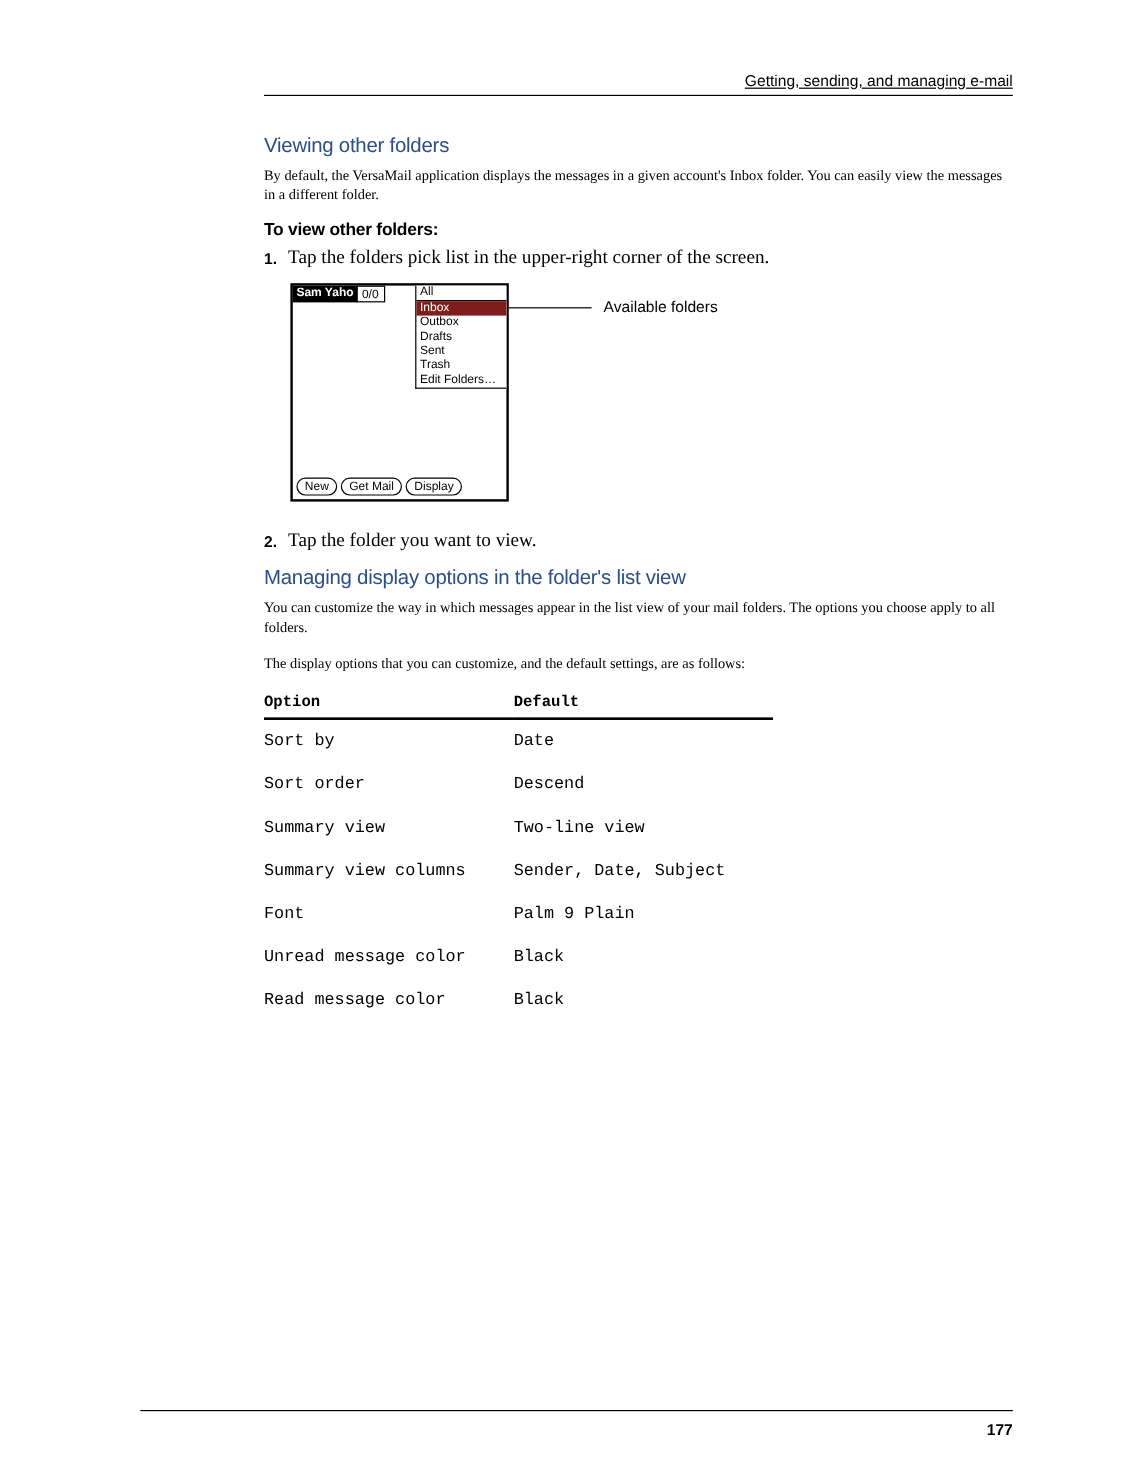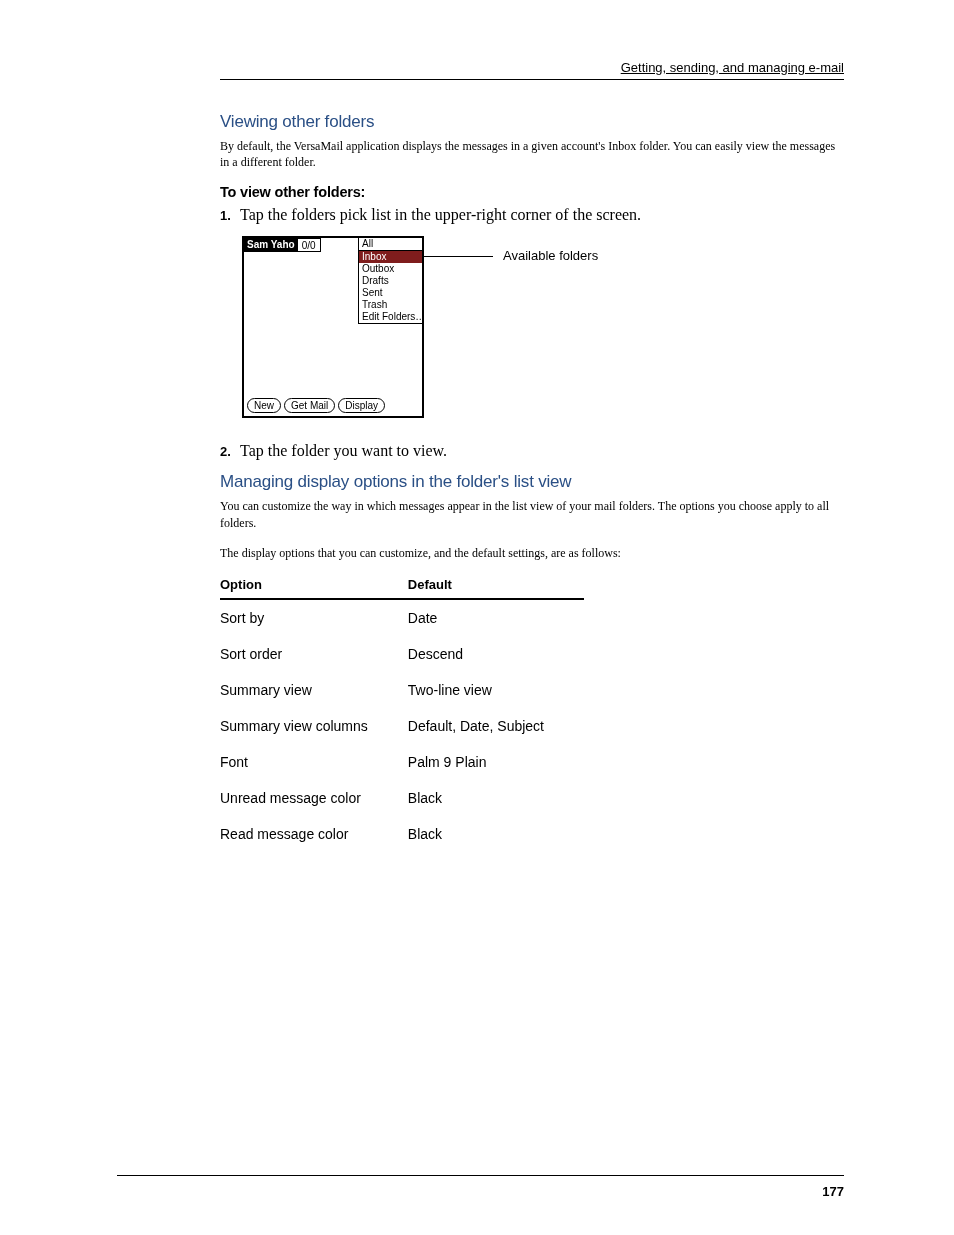--- a/index.html
+++ b/index.html
@@ -99,21 +99,21 @@
     font-size: 10px;
     box-sizing: border-box;
     display: flex;
     align-items: center;
   }
   .titlebar .spacer { flex: 1; }
   .dropdown {
     position: absolute;
     top: 0;
     right: 0;
-    width: 64px;
+    width: 76px;
     border-left: 1px solid #000;
     border-bottom: 1px solid #000;
     background: #fff;
     box-sizing: border-box;
   }
   .dropdown .dd-item {
     padding: 0 3px;
     font-size: 10px;
     line-height: 12px;
     white-space: nowrap;
@@ -145,21 +145,21 @@
     margin-top: 20px;
     margin-left: -1px;
   }
   .callout {
     font-family: Arial, Helvetica, sans-serif;
     font-size: 13px;
     margin-top: 12px;
     margin-left: 10px;
   }
   table.options {
-    font-family: Liberation Sans, sans-serif;
+    font-family: Liberation Mono, monospace;
     font-size: 14px;
     border-collapse: collapse;
     margin-top: 16px;
   }
   table.options th {
     text-align: left;
     font-weight: bold;
     padding: 0 40px 6px 0;
     border-bottom: 2px solid #000;
     font-size: 13px;
@@ -249,21 +249,21 @@
       <tr>
           <td>Sort order</td>
           <td>Descend</td>
         </tr>
       <tr>
           <td>Summary view</td>
           <td>Two-line view</td>
         </tr>
       <tr>
           <td>Summary view columns</td>
-          <td>Default, Date, Subject</td>
+          <td>Sender, Date, Subject</td>
         </tr>
       <tr>
           <td>Font</td>
           <td>Palm 9 Plain</td>
         </tr>
       <tr>
           <td>Unread message color</td>
           <td>Black</td>
         </tr>
       <tr>

